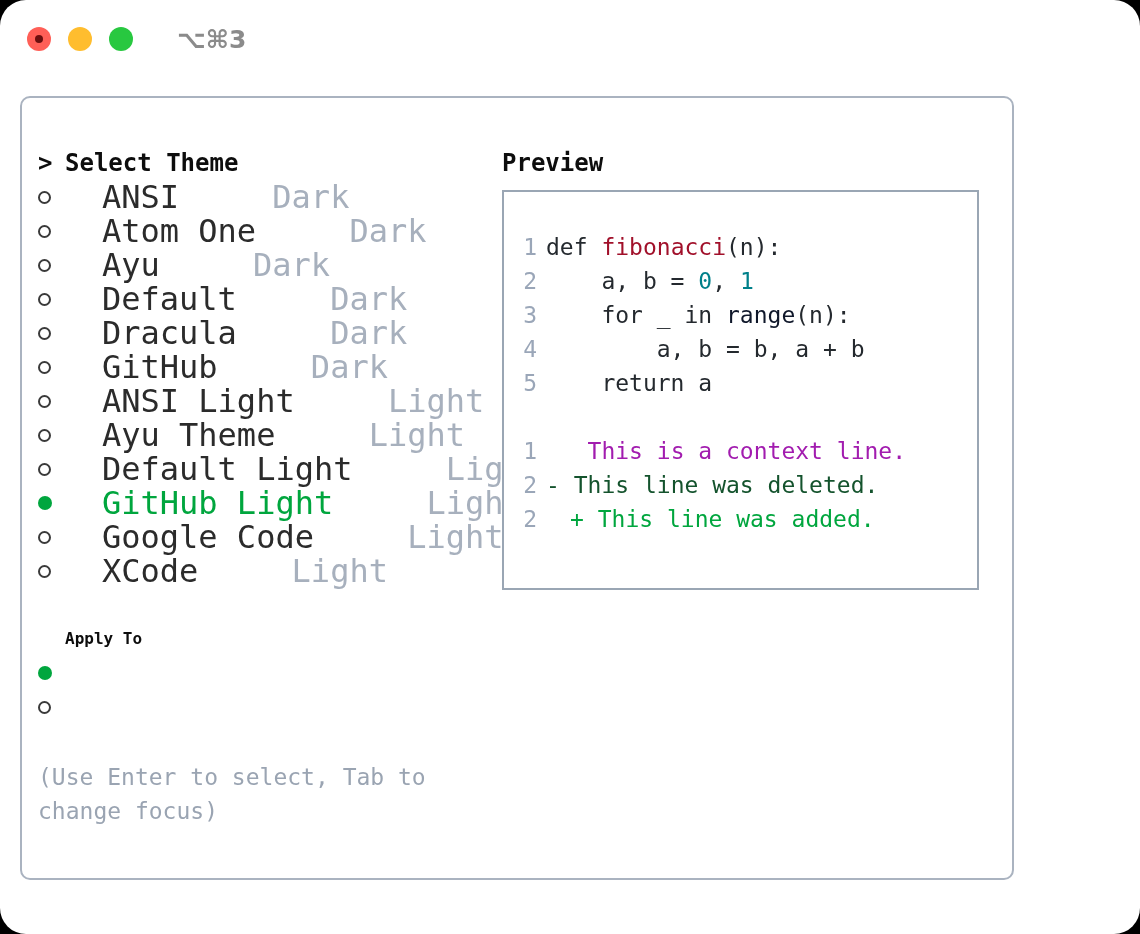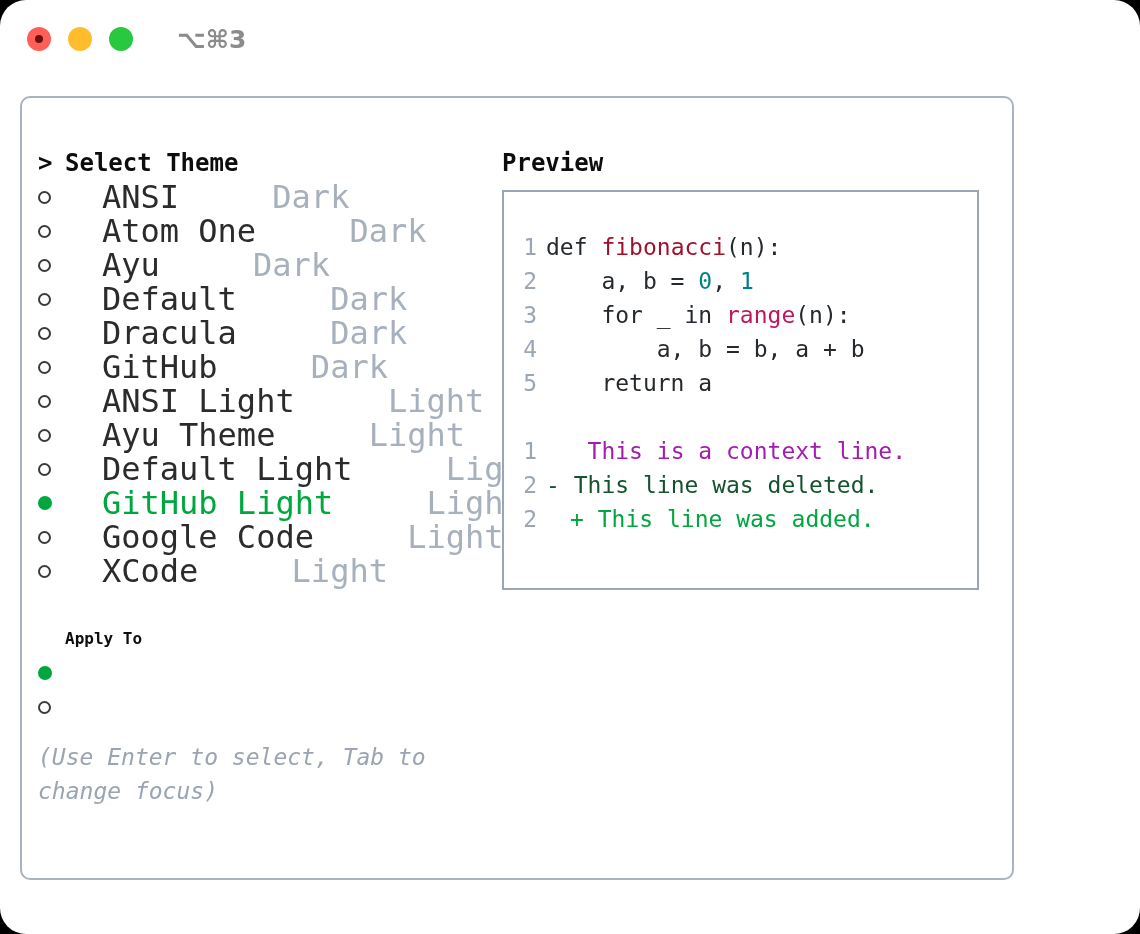--- a/index.html
+++ b/index.html
@@ -152,27 +152,26 @@
     color: #0d0d0d;
     line-height: 34px;
     height: 34px;
     padding-left: 27px;
     white-space: pre;
   }
 
   .gap-block { height: 34px; }
 
   .hint {
-    margin-top: 16px;
+    margin-top: 36px;
     font-size: 23px;
     color: #9aa4b2;
     line-height: 34px;
     width: 410px;
     white-space: normal;
-    font-style: italic;
   }
 
   
   .preview-title {
     font-size: 24px;
     font-weight: bold;
     color: #0d0d0d;
     line-height: 34px;
     margin-bottom: 10px;
   }
@@ -198,21 +197,21 @@
     text-align: right;
     color: #9aa6b8;
     padding-right: 9px;
     box-sizing: border-box;
   }
   .code-text { color: #24292e; }
   .blank-line { height: 34px; }
   .tok-fn     { color: #a1102a; margin-top: 44px; }
   .tok-num    { color: #00808a; }
   .tok-kw     { color: #24292e; }
-  .tok-builtin{ color: #be185d; }
+  .tok-builtin{ color: #0f172a; }
   .tok-plain  { color: #24292e; }
 
   .diff-ctx { color: #a21caf; }
   .diff-del { color: #14532d; }
   .diff-add { color: #00a63e; margin-left: 24px; }
 </style>
 </head>
 <body>
 
 <div class="window">

